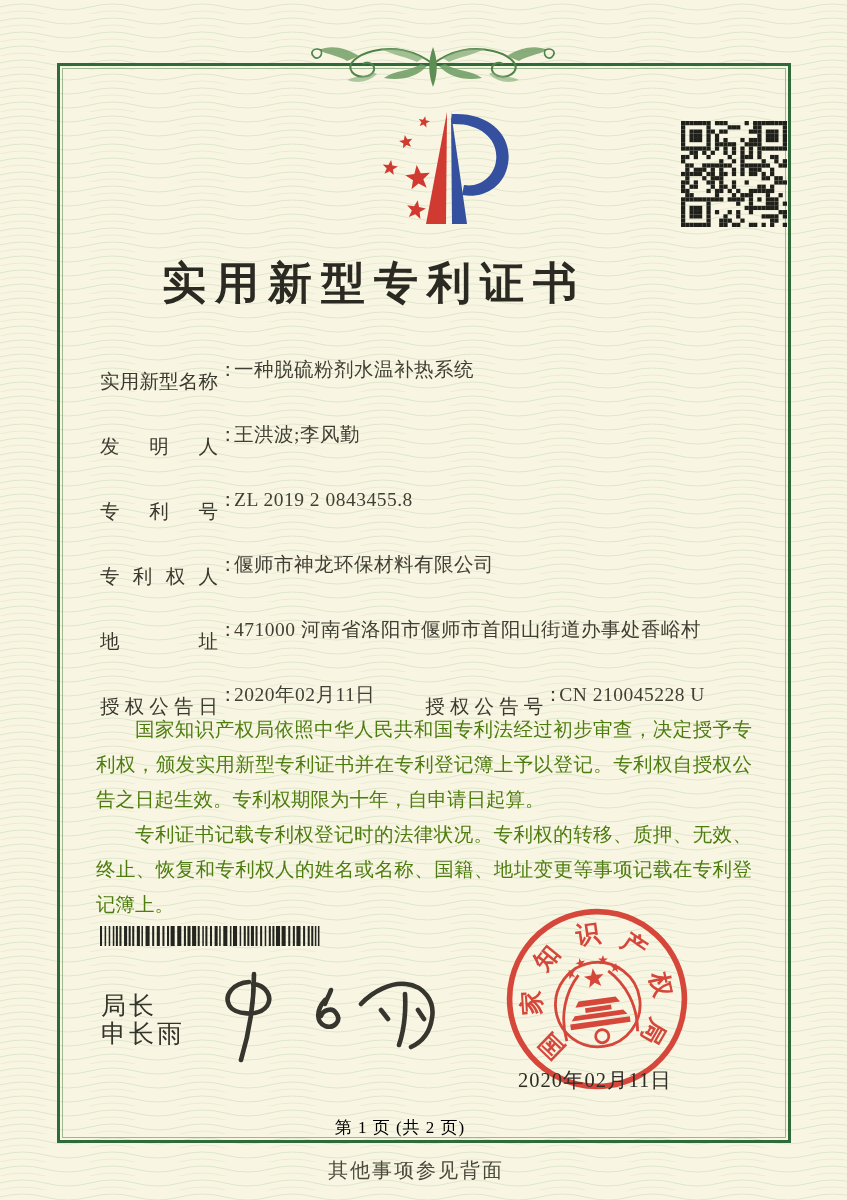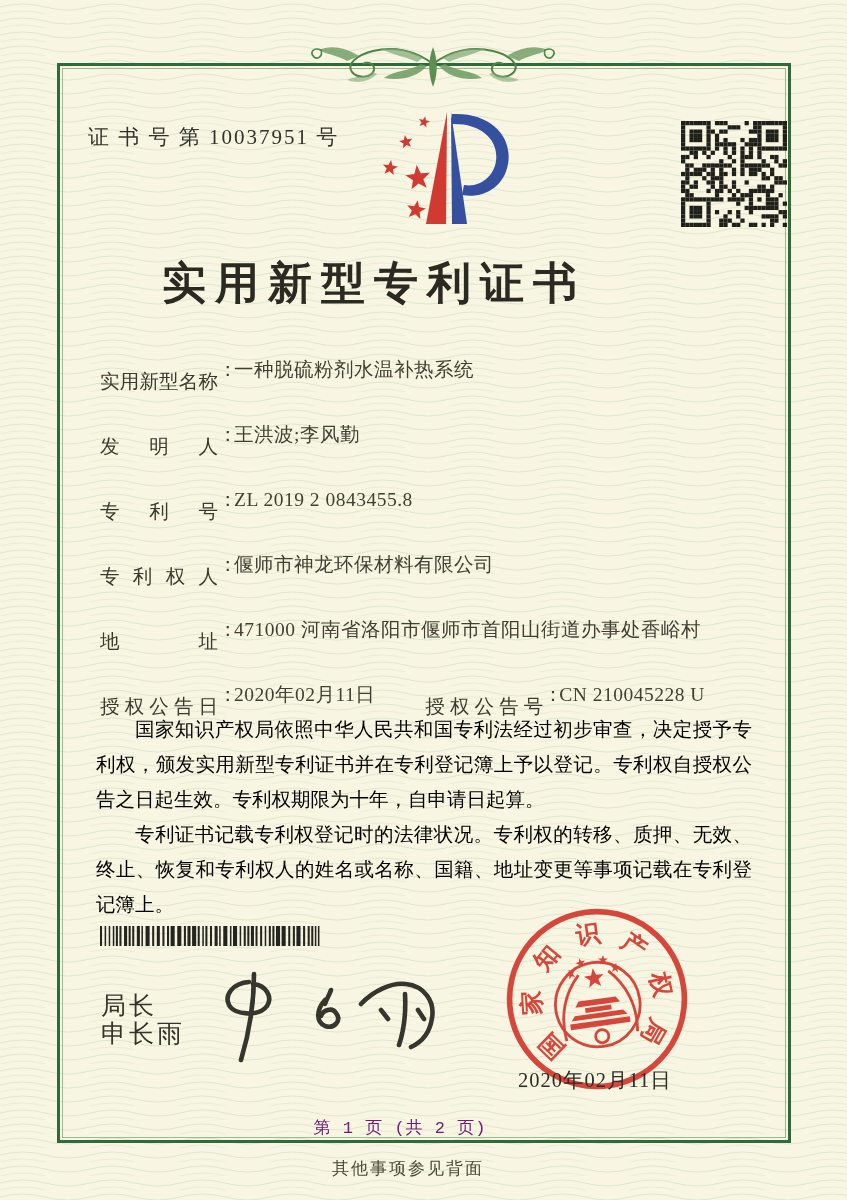--- a/index.html
+++ b/index.html
@@ -42,21 +42,21 @@
   .lbl {
     display:inline-block; width:118px; vertical-align:top;
     text-align:justify; text-align-last:justify; color:#3a392e;margin-top:12px;
   }
   .colon { display:inline-block; width:16px; }
   .val { letter-spacing:.5px; color:#403f33;margin-top:16px; }
   .grant-gap { display:inline-block; width:50px; }
 
   .paras {
     position:absolute; left:96px; top:712px; width:656px;
-    font-size:19.5px; line-height:35px; color:#000000;
+    font-size:19.5px; line-height:35px; color:#4d7c0f;
     text-align:justify;
   }
   .paras p { text-indent:2em; }
 
   .barcode { position:absolute; left:100px; top:926px; width:222px; height:20px; }
 
   .director { position:absolute; left:101px; top:995px; font-size:25px; color:#35342b; }
   .director div { letter-spacing:3px; line-height:21px; }
   .director div + div { margin-top:7px; }
 
@@ -65,25 +65,25 @@
   .seal { position:absolute; left:503px; top:905px; width:188px; height:188px; opacity:.92; }
   .seal-char { font-size:26px; font-weight:700; fill:#d4392d; text-anchor:middle;
                font-family:"Liberation Serif","DejaVu Serif",serif; }
   .seal-date {
     position:absolute; left:518px; top:1066px; width:190px;
     font-size:20.5px; color:#2e2d26; letter-spacing:1px; white-space:nowrap;
   }
 
   .page-info {
     position:absolute; left:0; top:1116px; width:800px; text-align:center;
-    font-size:17px; color:#701a75; letter-spacing:1px;font-family:Liberation Mono, monospace;
+    font-size:17px; color:#000000; letter-spacing:1px;
   }
   .back-note {
-    position:absolute; left:8px; top:1157px; width:800px; text-align:center;
-    font-size:17px; color:#4a493b; letter-spacing:2px;
+    position:absolute; left:16px; top:1157px; width:800px; text-align:center;
+    font-size:20px; color:#4a493b; letter-spacing:2px;
   }
 </style>
 </head>
 <body>
 
 <div class="page">
 
   <svg class="waves" xmlns="http://www.w3.org/2000/svg">
     <defs>
       <pattern id="wavepat" width="90" height="14" patternUnits="userSpaceOnUse">
@@ -102,21 +102,20 @@
       <path d="M146,32 C156,43 172,47 189,44 C179,36 162,37 152,30 Z" fill="#6b9a60" opacity=".85"></path>
       <path d="M150,24 C162,16 178,13 192,15 C180,21 166,23 156,28 Z" fill="#7fa873" opacity=".7"></path>
       <path d="M214,22 C228,13 243,11 254,16 C245,21 233,22 226,27 Z" fill="#6b9a60" opacity=".8"></path>
       <path d="M252,16 C259,13 264,18 259,23 C255,26 250,22 252,16 Z" fill="none" stroke="#4e8449" stroke-width="1.6"></path>
       <path d="M196,40 C204,48 216,50 226,46 C218,42 206,43 200,38 Z" fill="#7fa873" opacity=".6"></path>
     </g>
     <use href="#orn-r" transform="translate(280,0) scale(-1,1)"></use>
     <path d="M140,13 C135,26 135,40 140,53 C145,40 145,26 140,13 Z" fill="#5d8f55"></path>
   </svg>
 
-  <div class="cert-no">证 书 号 第 10037951 号</div>
 
   <svg class="logo" viewBox="0 0 178 140" xmlns="http://www.w3.org/2000/svg">
     <polygon points="97,14 76,126 96,126" fill="#d03a30"></polygon>
     <polygon points="101,14 102,126 117,126" fill="#34509e"></polygon>
     <path d="M102,16 C140,14 163,38 158,66 C154,90 132,101 112,97 L114,87 C130,90 144,78 146,63 C149,41 130,25 102,26 Z" fill="#34509e"></path>
     <polygon fill="#d03a30" points="75.25,18.13 75.87,22.31 79.97,23.37 76.18,25.26 76.44,29.48 73.48,26.46 69.54,28.01 71.49,24.26 68.80,21.00 72.98,21.70"></polygon>
     <polygon fill="#d03a30" points="54.78,37.11 57.29,41.36 62.18,40.71 58.91,44.41 61.04,48.86 56.51,46.90 52.93,50.29 53.40,45.38 49.07,43.03 53.89,41.96"></polygon>
     <polygon fill="#d03a30" points="41.11,62.08 42.33,67.58 47.88,68.61 43.02,71.47 43.76,77.06 39.53,73.33 34.44,75.75 36.69,70.58 32.81,66.49 38.42,67.03"></polygon>
     <polygon fill="#d03a30" points="66.64,67.07 70.73,75.27 79.88,74.71 73.34,81.14 76.70,89.66 68.57,85.43 61.50,91.26 63.01,82.22 55.28,77.30 64.35,75.94"></polygon>
     <polygon fill="#d03a30" points="67.74,102.15 69.02,109.08 75.90,110.61 69.71,113.97 70.38,120.99 65.27,116.14 58.81,118.95 61.84,112.58 57.17,107.31 64.16,108.23"></polygon>

